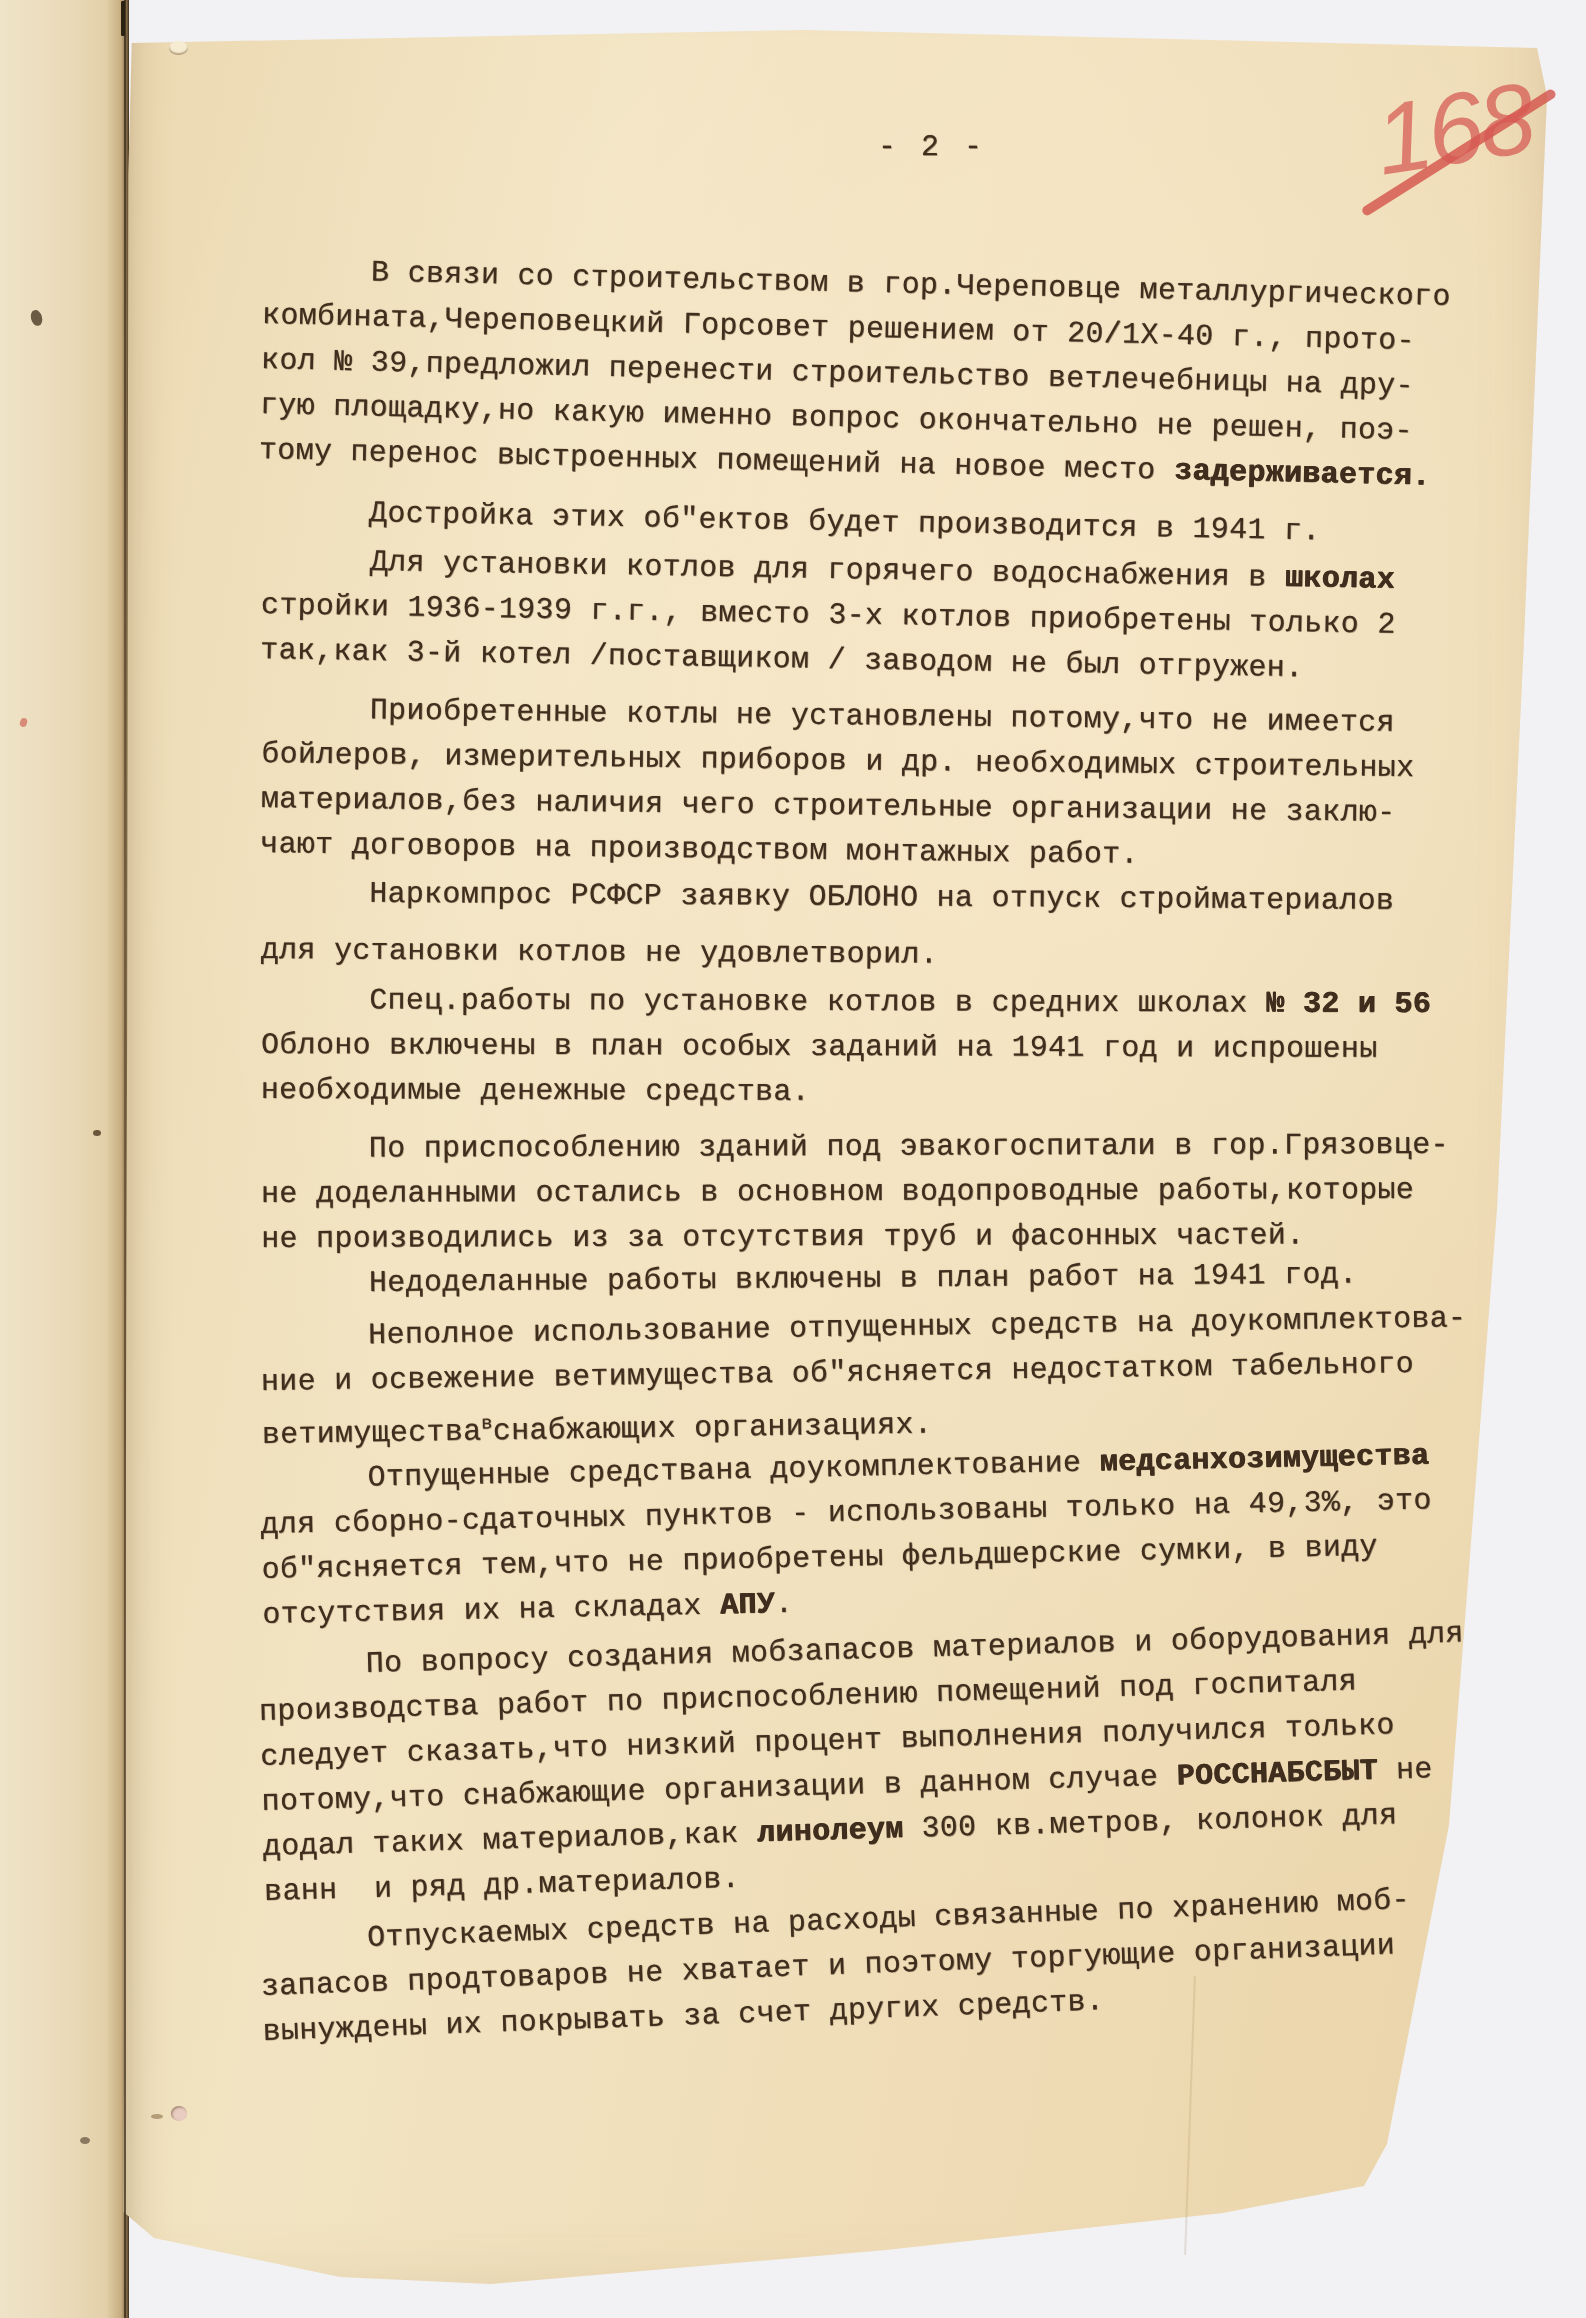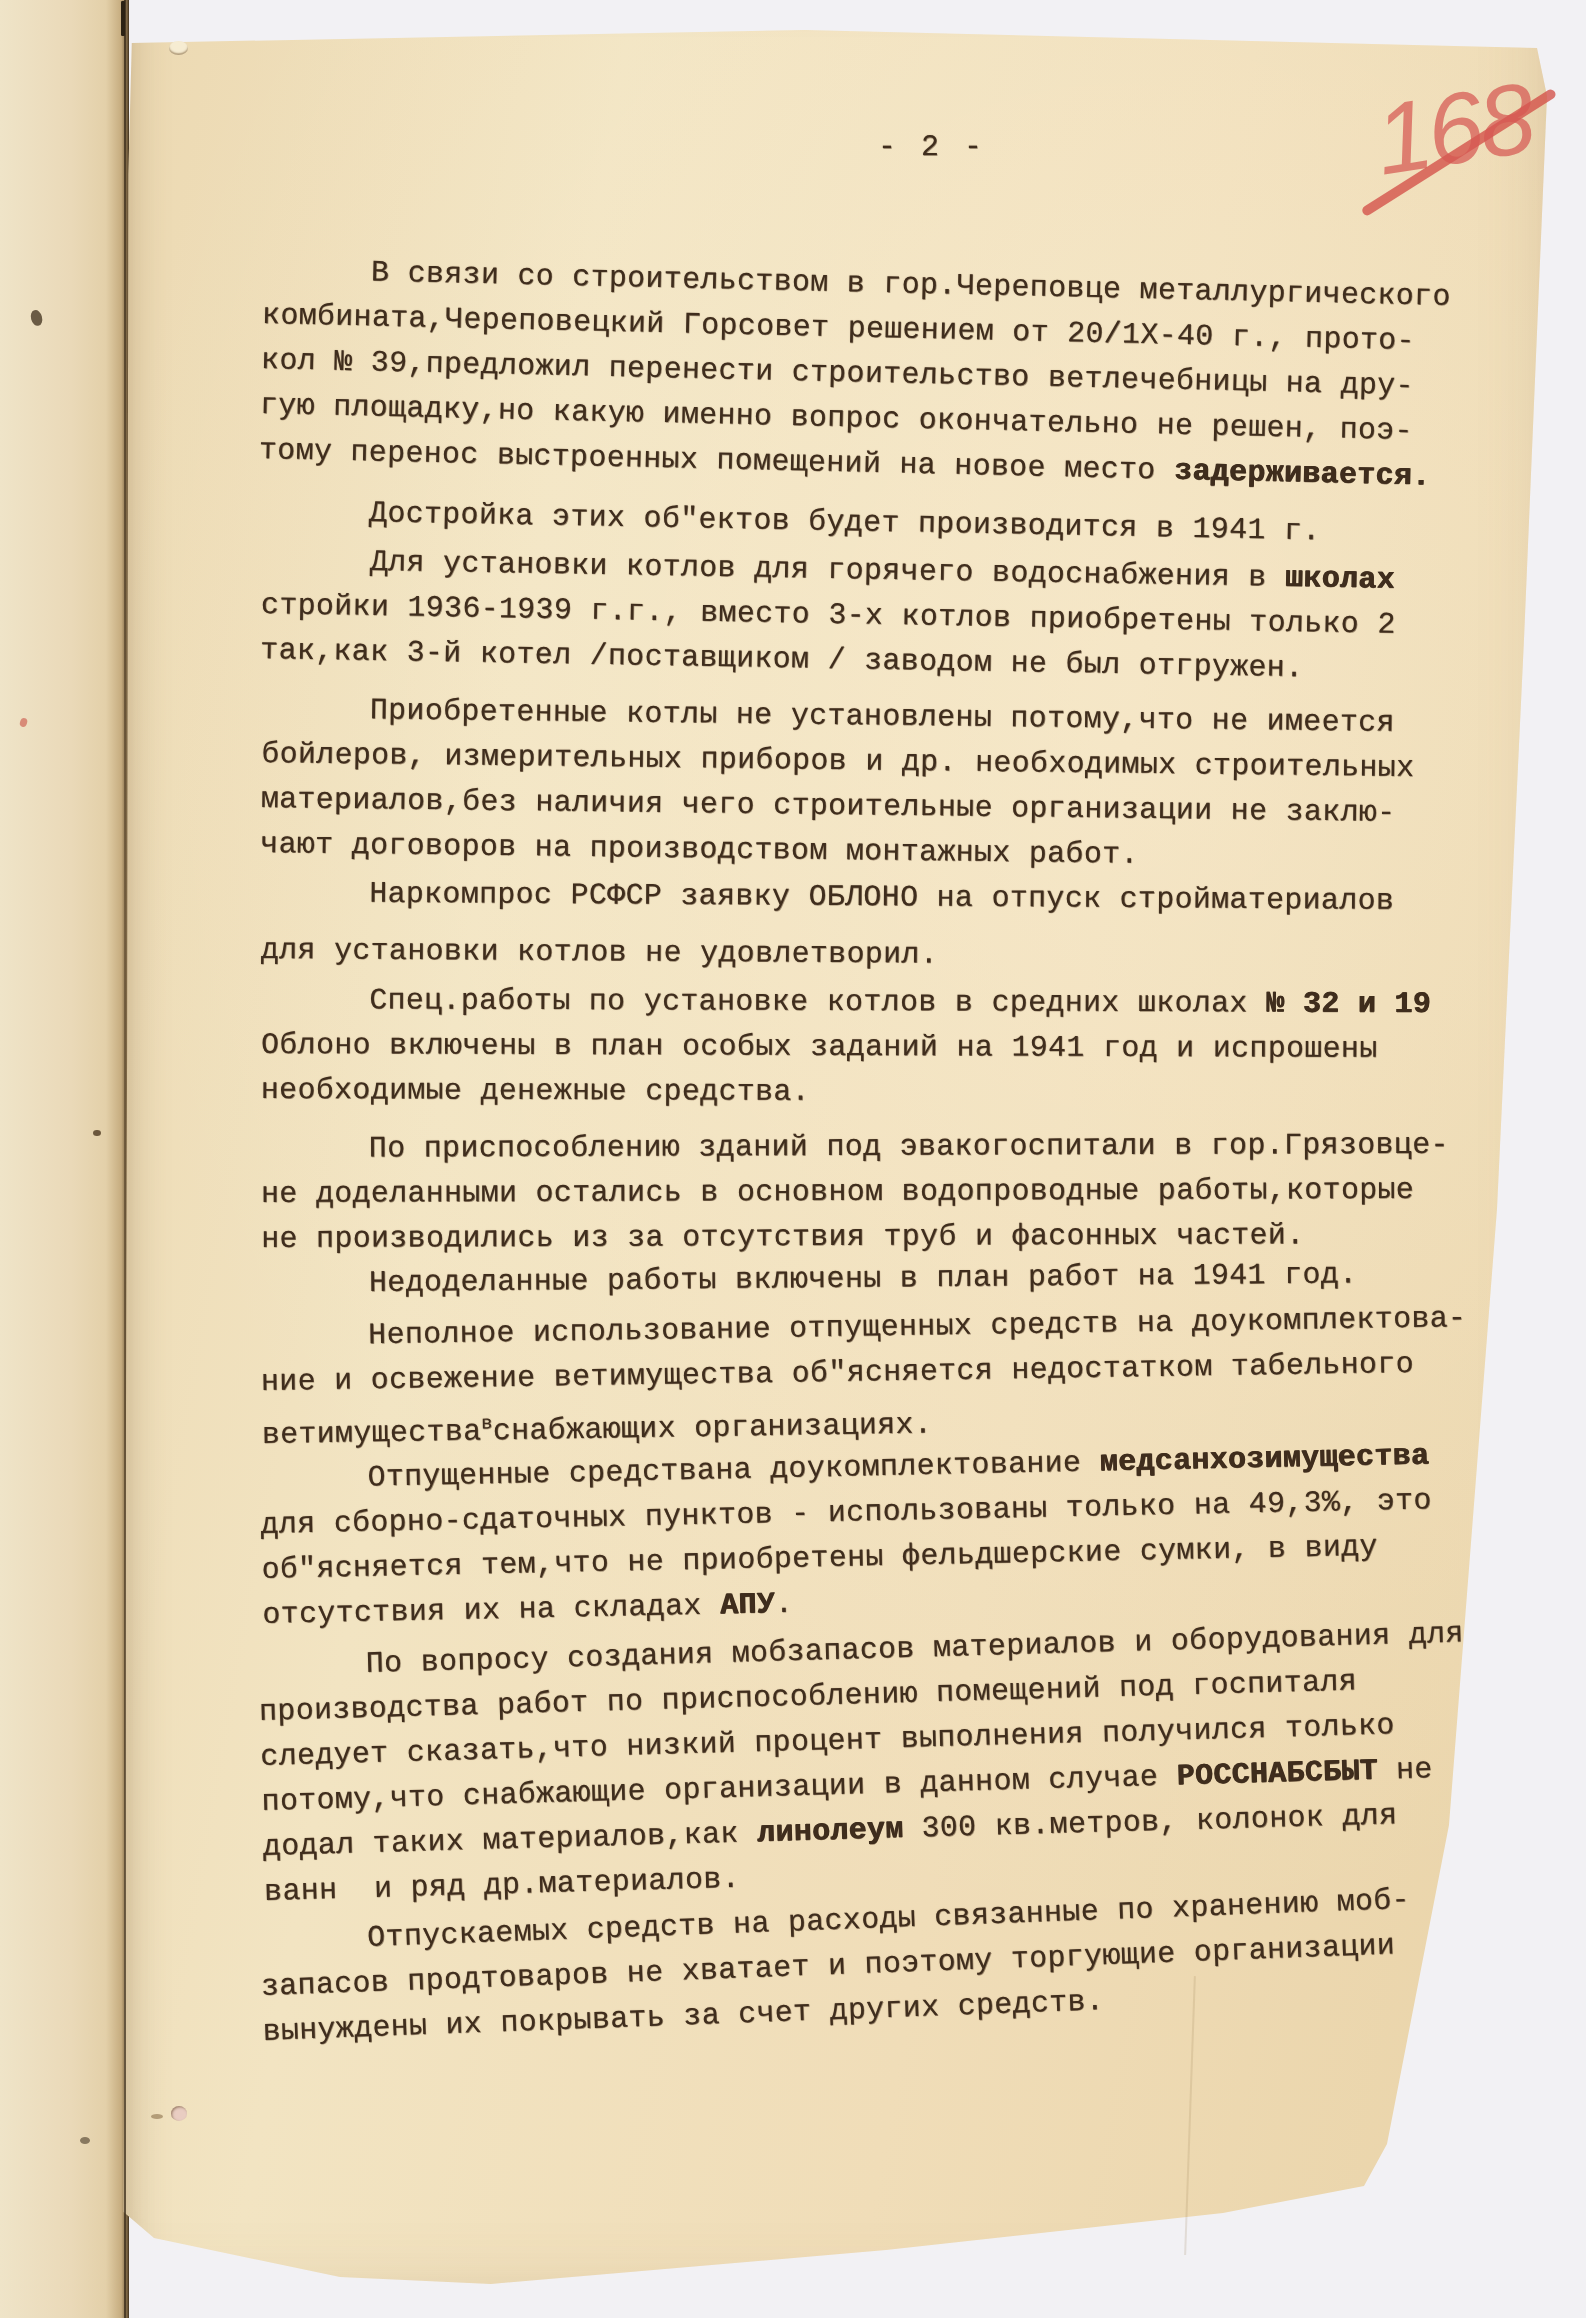--- a/index.html
+++ b/index.html
@@ -106,21 +106,21 @@
       <div class="line">материалов,без наличия чего строительные организации не заклю-</div>
       <div class="line">чают договоров на производством монтажных работ.</div>
     </div>
 
     <div class="para" style="margin-top:4.6px;transform:rotate(0.4deg);">
       <div class="line indent">Наркомпрос РСФСР заявку ОБЛОНО на отпуск стройматериалов</div>
       <div class="line gap">для установки котлов не удовлетворил.</div>
     </div>
 
     <div class="para" style="margin-top:5.2px;transform:rotate(0.2deg);">
-      <div class="line indent"><span>Спец.работы по установке котлов в средних школах </span><span class="ovr">№ 32 и 19</span></div>
+      <div class="line indent"><span>Спец.работы по установке котлов в средних школах </span><span class="ovr">№ 32 и 56</span></div>
       <div class="line">Облоно включены в план особых заданий на 1941 год и испрошены</div>
       <div class="line">необходимые денежные средства.</div>
     </div>
 
     <div class="para" style="margin-top:13.4px;transform:rotate(-0.2deg);">
       <div class="line indent">По приспособлению зданий под эвакогоспитали в гор.Грязовце-</div>
       <div class="line">не доделанными остались в основном водопроводные работы,которые</div>
       <div class="line">не производились из за отсутствия труб и фасонных частей.</div>
     </div>
 

